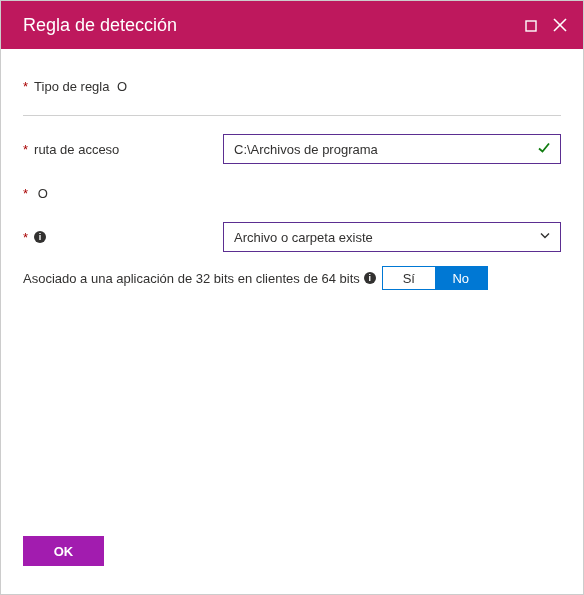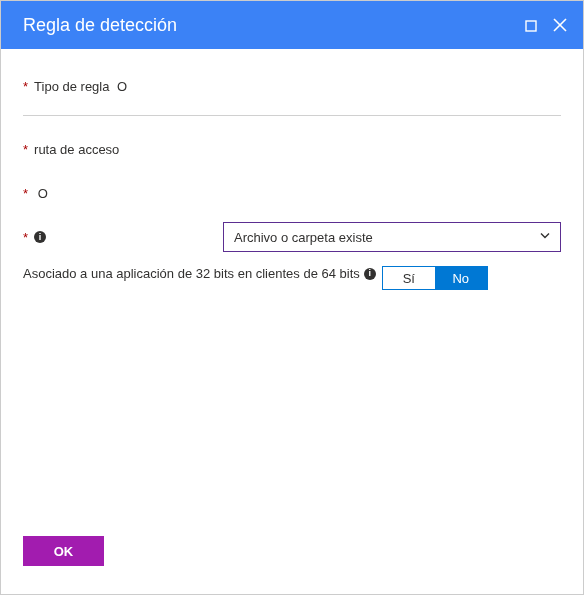--- a/index.html
+++ b/index.html
@@ -7,21 +7,21 @@
     font-family: "Segoe UI", Arial, sans-serif;
     font-size: 13px;
     color: #323130;
     background: #fff;
     width: 584px;
     height: 595px;
     border: 1px solid #ccc;
     position: relative;
   }
   .header {
-    background: #3b82f6;
+    background: #be185d;
     color: #fff;
     height: 48px;
     display: flex;
     align-items: center;
     padding: 0 16px 0 22px;
   }
   .header-title {
     flex: 1;
     font-size: 18px;
     font-weight: 400;
@@ -102,21 +102,21 @@
   .cursor {
     display: inline-block;
     width: 1px;
     height: 15px;
     background: #323130;
     vertical-align: middle;
     margin-left: 0px;
   }
   .toggle-row {
     display: flex;
-    align-items: flex-start;
+    align-items: center;
     margin-top: 6px;
     font-size: 13px;
   }
   .toggle-label {
     display: flex;
     align-items: center;
     gap: 4px;
   }
   .toggle {
     display: inline-flex;
@@ -183,20 +183,30 @@
       <span>&nbsp;O</span>
     </div>
   </div>
 
   <hr class="divider">
 
   <div class="row">
     <div class="label-col">
       <span class="req">*</span>
       <span>ruta de acceso</span>
+    </div>
+    <div class="field-col">
+      <div class="text-box valid">
+        <span>C:\Archivos de programa</span>
+      </div>
+      <span class="check-icon">
+        <svg width="14" height="14" viewBox="0 0 14 14">
+            <polyline points="2,8 5.5,11 12,3" fill="none" stroke="#107c10" stroke-width="1.8"></polyline>
+          </svg>
+      </span>
     </div>
   </div>
 
   <div class="row">
     <div class="label-col">
       <span class="req">*</span>
       <span>&nbsp;O</span>
     </div>
   </div>
 

